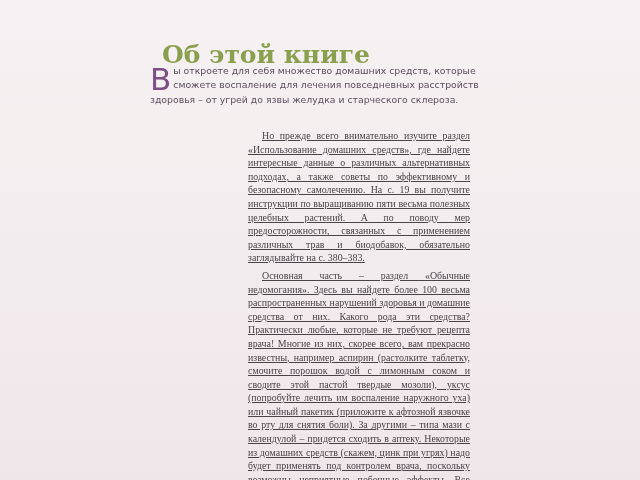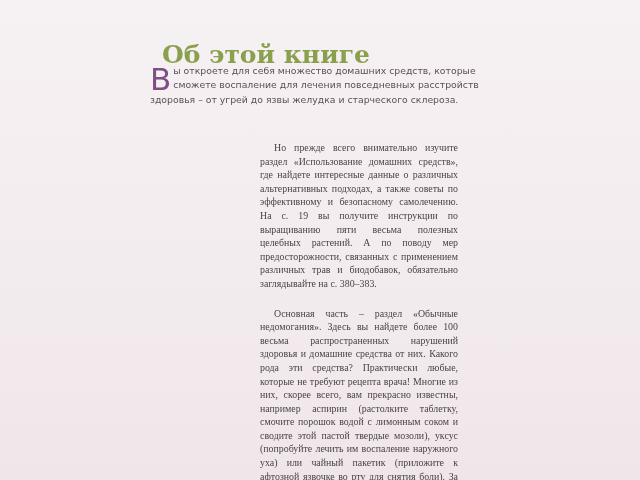--- a/index.html
+++ b/index.html
@@ -38,21 +38,21 @@
     padding: 0;
   }
   .body-text {
     position: absolute; left: 244px; top: 125px; width: 230px;
     font-family: "Liberation Serif", serif;
     font-size: 9.9px;
     line-height: 13.6px;
     color: #4a4348;
     text-align: justify;
   }
-  .body-text p { margin: 16px; text-indent: 14px; }
+  .body-text p { margin: 4px; text-indent: 14px; text-decoration: underline; }
 </style>
 </head>
 <body>
 
 <div class="page">
   <h1 class="title">Об этой книге</h1>
 
   <div class="lead">
     <span class="dropcap">В</span><span>ы откроете для себя множество домашних средств, которые сможете воспаление для лечения повседневных расстройств здоровья – от угрей до язвы желудка и старческого склероза.</span>
   </div>

